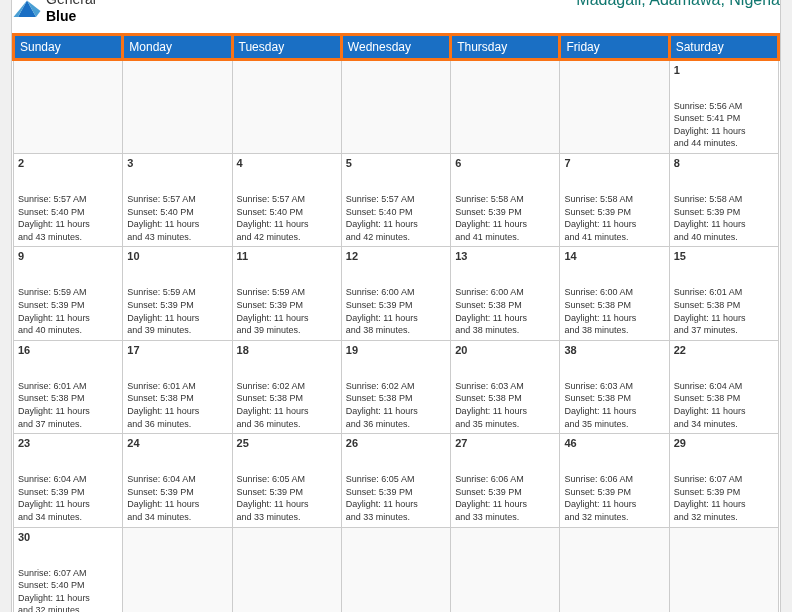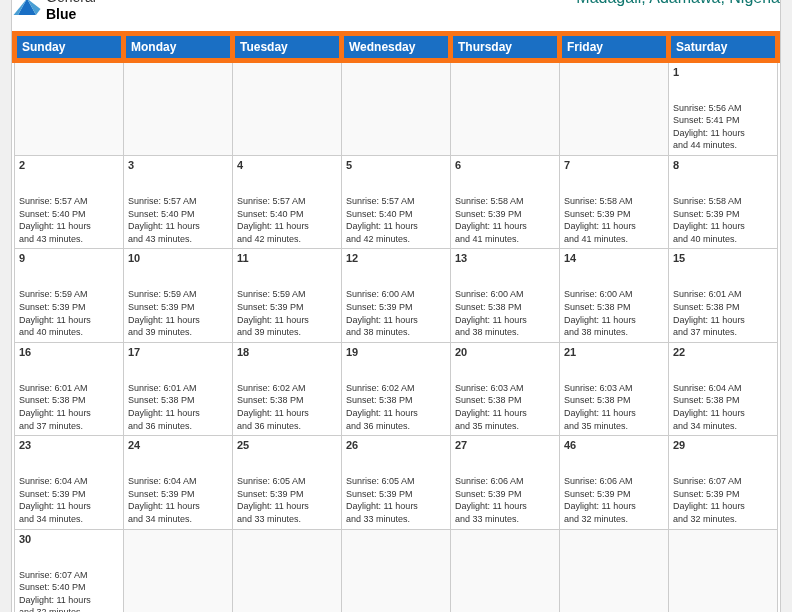--- a/index.html
+++ b/index.html
@@ -56,22 +56,22 @@
       width: 100%;
       border-collapse: collapse;
       table-layout: fixed;
     }
     .calendar-table th {
       background: #1a6fc4;
       color: white;
       text-align: left;
       padding: 4px 5px;
       font-size: 12px;
-      font-weight: bold;
-      border: 5px solid #f97316;
+      font-weight: normal;
+      border: 3px solid #f97316;
     }
     .calendar-table td {
       vertical-align: top;
       border: 1px solid #ccc;
       padding: 3px 4px;
       font-size: 9.5px;
       color: #333;
       height: 72px;
       background: white;
     }
@@ -212,21 +212,21 @@
           </td>
           <td>
             <span class="day-number">19</span>
             <div class="day-info">Sunrise: 6:02 AM<br>Sunset: 5:38 PM<br>Daylight: 11 hours<br>and 36 minutes.</div>
           </td>
           <td>
             <span class="day-number">20</span>
             <div class="day-info">Sunrise: 6:03 AM<br>Sunset: 5:38 PM<br>Daylight: 11 hours<br>and 35 minutes.</div>
           </td>
           <td>
-            <span class="day-number">21</span>
+            <span class="day-number">38</span>
             <div class="day-info">Sunrise: 6:03 AM<br>Sunset: 5:38 PM<br>Daylight: 11 hours<br>and 35 minutes.</div>
           </td>
           <td>
             <span class="day-number">22</span>
             <div class="day-info">Sunrise: 6:04 AM<br>Sunset: 5:38 PM<br>Daylight: 11 hours<br>and 34 minutes.</div>
           </td>
         </tr>
         <tr>
           <td>
             <span class="day-number">23</span>

